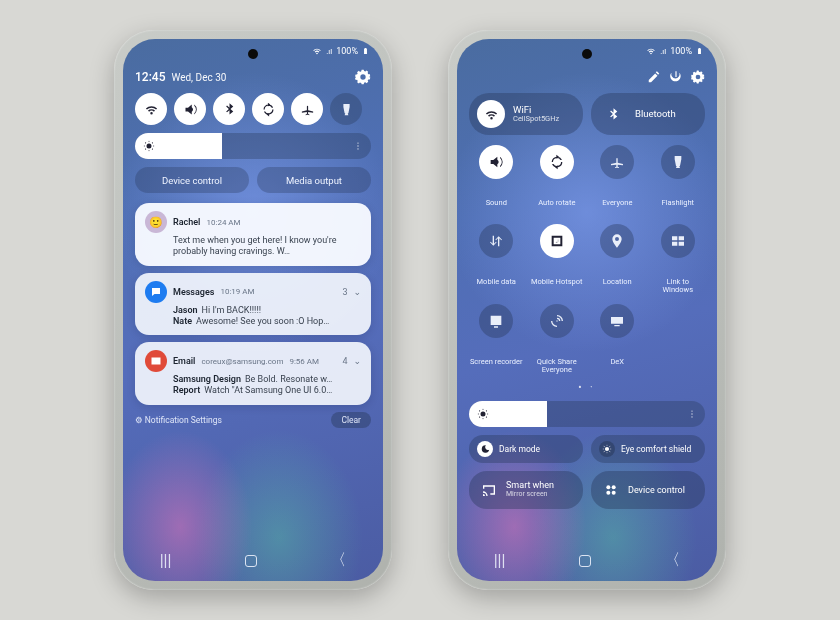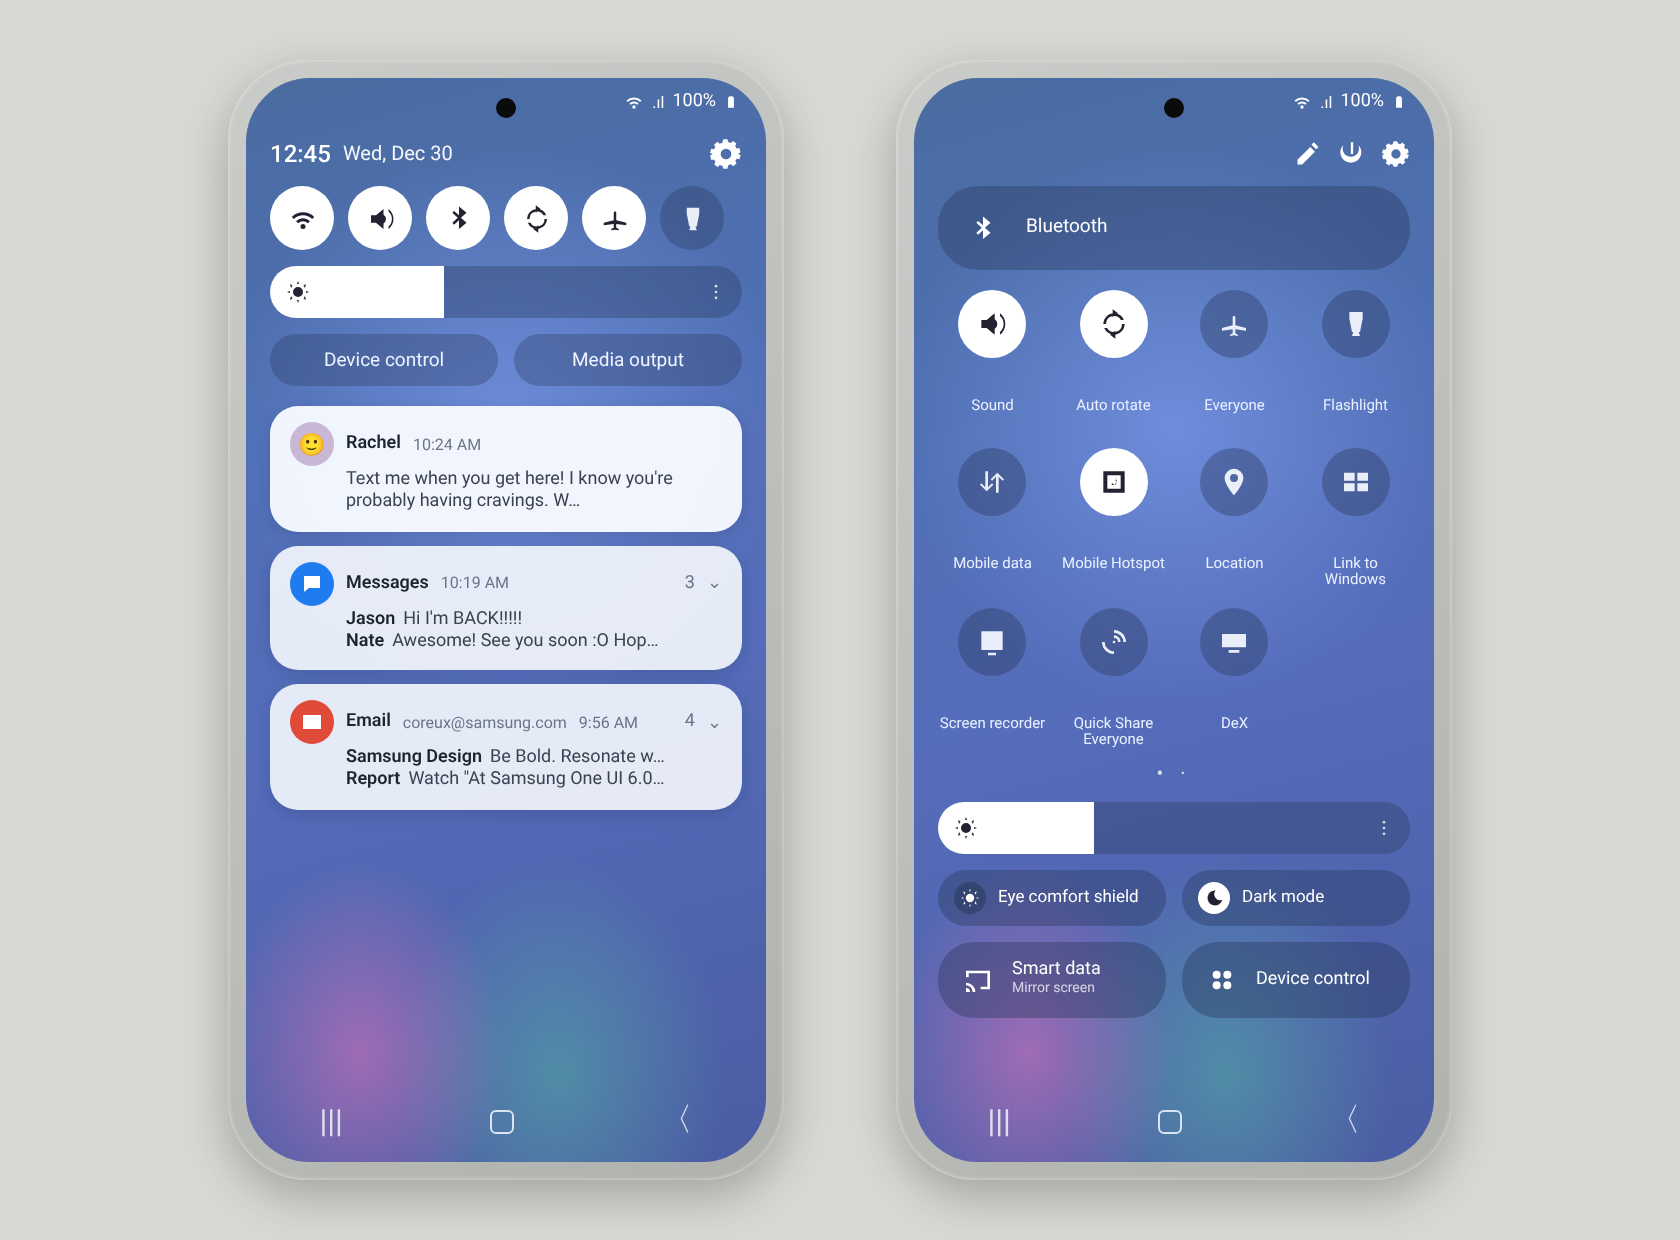--- a/index.html
+++ b/index.html
@@ -378,20 +378,24 @@
               <span class="snd">Samsung Design</span>
               <span>Be Bold. Resonate w…</span>
             </div>
           <div class="line">
               <span class="snd">Report</span>
               <span>Watch "At Samsung One UI 6.0…</span>
             </div>
         </div>
       </div>
 
+      <div class="footer1">
+        <span>⚙ <span>Notification Settings</span></span>
+        <span class="chip">Clear</span>
+      </div>
     </div>
 
     <div class="navbar">
       <span>|||</span>
       <span style="width:12px;height:12px;border:1.5px solid #e9eef9;border-radius:3px;display:inline-block"></span>
       <span>〈</span>
     </div>
   </div>
 </div>
 
@@ -416,20 +420,31 @@
           </svg>
         <svg>
             <use href="#i-power"></use>
           </svg>
         <svg>
             <use href="#i-gear"></use>
           </svg>
       </div>
 
       <div class="bigtiles">
+        <div class="bigtile active">
+          <div class="ic">
+              <svg style="width:15px;height:15px">
+                <use href="#i-wifi"></use>
+              </svg>
+            </div>
+          <div class="lbl">
+              <span>WiFi</span>
+              <span class="sub">CellSpot5GHz</span>
+            </div>
+        </div>
         <div class="bigtile">
           <div class="ic">
               <svg style="width:15px;height:15px">
                 <use href="#i-bt"></use>
               </svg>
             </div>
           <div class="lbl">
               <span>Bluetooth</span>
             </div>
         </div>
@@ -532,47 +547,47 @@
             <svg>
               <use href="#i-sun"></use>
             </svg>
           </div>
         <svg class="more" style="width:10px;height:10px">
             <use href="#i-more"></use>
           </svg>
       </div>
 
       <div class="togrow">
+        <div class="tog on">
+          <div class="sw">
+              <svg style="width:10px;height:10px">
+                <use href="#i-moon"></use>
+              </svg>
+            </div>
+          <span>Dark mode</span>
+        </div>
         <div class="tog">
           <div class="sw">
               <svg style="width:10px;height:10px">
                 <use href="#i-sun"></use>
               </svg>
             </div>
           <span>Eye comfort shield</span>
         </div>
-        <div class="tog on">
-          <div class="sw">
-              <svg style="width:10px;height:10px">
-                <use href="#i-moon"></use>
-              </svg>
-            </div>
-          <span>Dark mode</span>
-        </div>
       </div>
 
       <div class="bot2">
         <div class="bcard">
           <div class="bi">
               <svg style="width:16px;height:16px">
                 <use href="#i-cast"></use>
               </svg>
             </div>
           <div style="display:flex;flex-direction:column;line-height:1.1">
-            <span>Smart data</span>
+            <span>Smart when</span>
             <span style="font-size:7px;opacity:.75">Mirror screen</span>
           </div>
         </div>
         <div class="bcard">
           <div class="bi">
               <svg style="width:16px;height:16px">
                 <use href="#i-grid4"></use>
               </svg>
             </div>
           <span>Device control</span>

